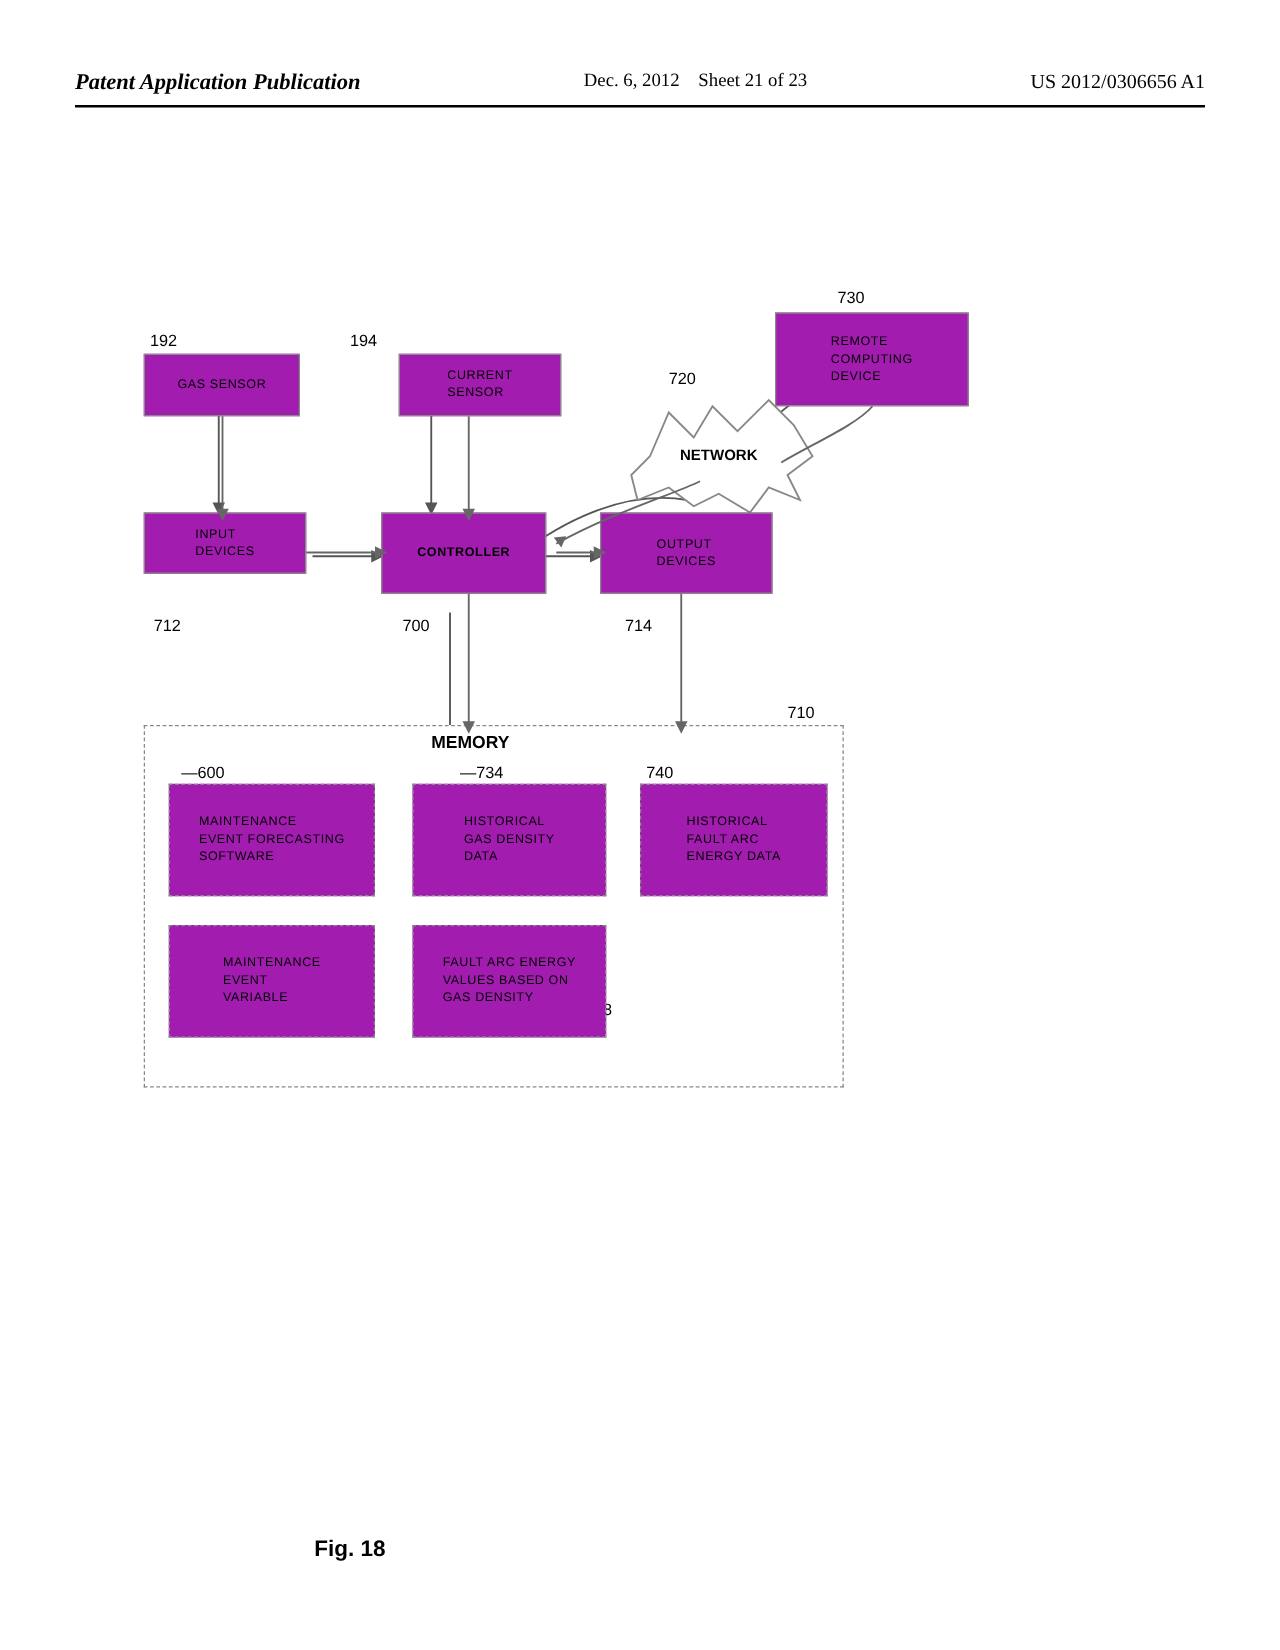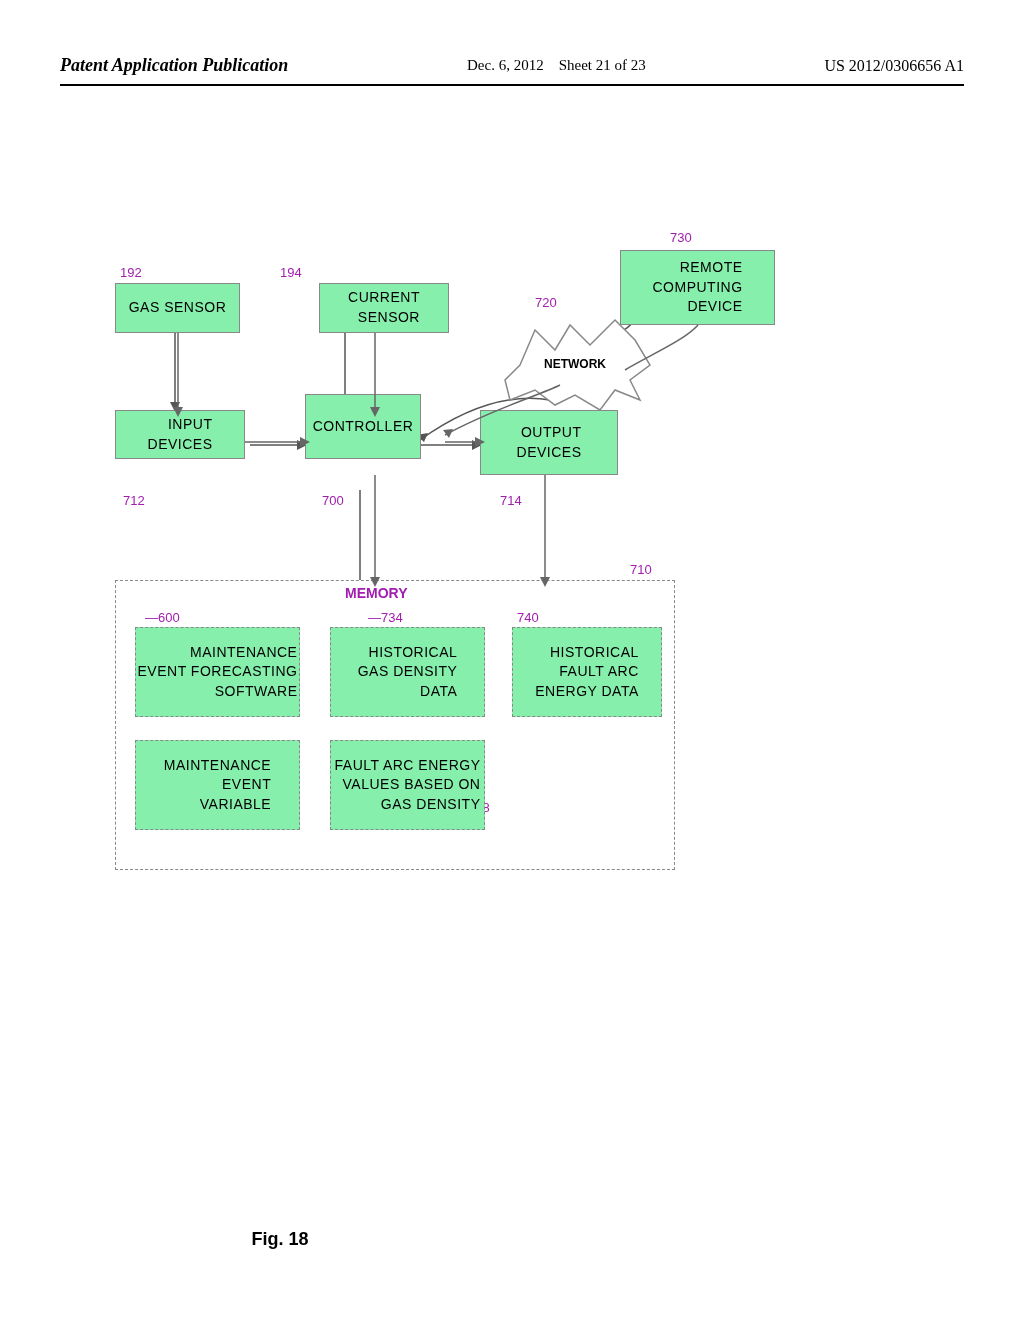--- a/index.html
+++ b/index.html
@@ -49,26 +49,26 @@
       top: 130px;
       left: 60px;
       right: 60px;
       bottom: 80px;
     }
 
     
     .box {
       position: absolute;
       border: 1.5px solid #888;
-      background: #86efac;
+      background: #a21caf;
       display: flex;
       align-items: center;
       justify-content: center;
-      text-align: right;
-      font-size: 14px;
+      text-align: left;
+      font-size: 10px;
       font-family: Arial, sans-serif;
       letter-spacing: 0.5px;
       line-height: 1.4;
       font-weight: normal;
     }
 
     .box-dashed {
       border: 1.5px dashed #888;
     }
 
@@ -80,21 +80,21 @@
       height: 100%;
       pointer-events: none;
       overflow: visible;
     }
 
     
     .label {
       position: absolute;
       font-size: 13px;
       font-family: Arial, sans-serif;
-      color: #a21caf;
+      color: #000000;
     }
 
     
     .fig-caption {
       position: absolute;
       bottom: 40px;
       left: 50%;
       transform: translateX(-50%);
       font-size: 18px;
       font-family: Arial, sans-serif;
@@ -177,21 +177,21 @@
     </div>
 
     <div class="label" style="left:63px; top:363px;">712</div>
 
     <div class="box" style="left:55px; top:280px; width:130px; height:49px;">
       INPUT<br>DEVICES
     </div>
 
     <div class="label" style="left:262px; top:363px;">700</div>
 
-    <div class="box" style="left:245px; top:264px; width:116px; height:65px;">
+    <div class="box" style="left:245px; top:280px; width:132px; height:65px;font-weight:bold;">
       CONTROLLER
     </div>
 
     <div class="label" style="left:440px; top:363px;">714</div>
 
     <div class="box" style="left:420px; top:280px; width:138px; height:65px;">
       OUTPUT<br>DEVICES
     </div>
 
     <div class="label" style="left:570px; top:432px;">710</div>

